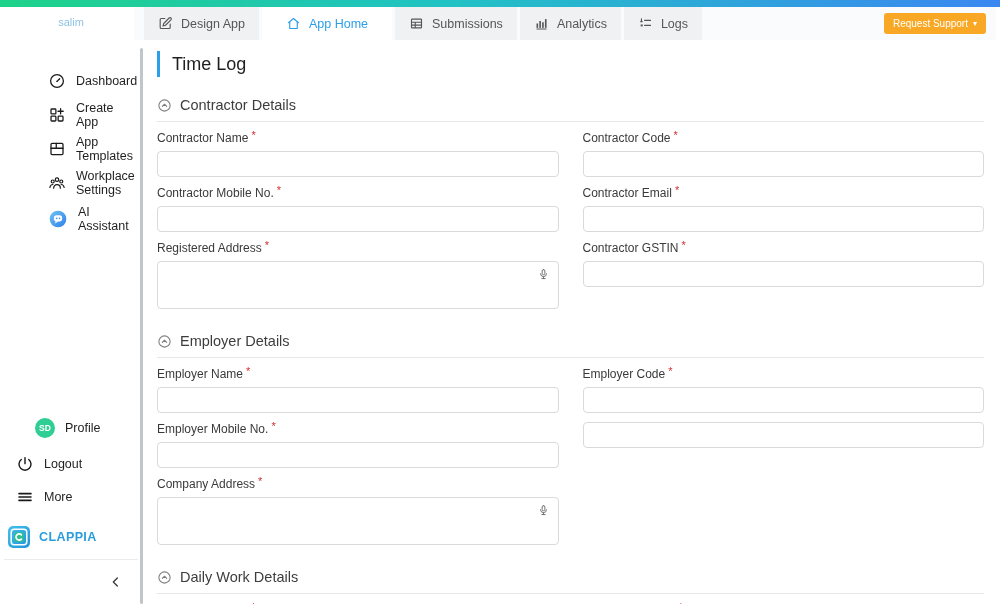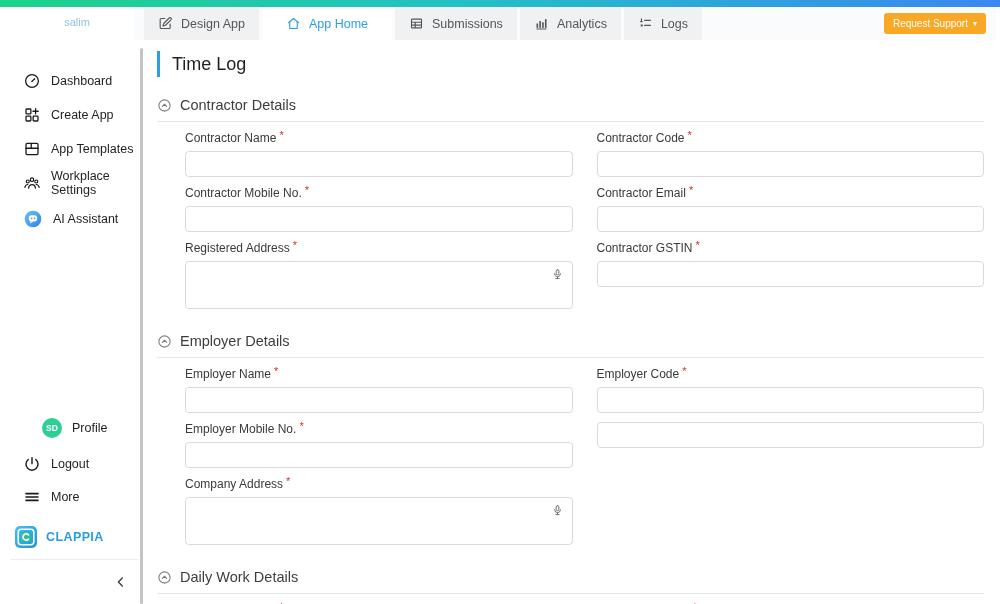--- a/index.html
+++ b/index.html
@@ -13,26 +13,26 @@
   }
   *{margin:0;padding:0;box-sizing:border-box;}
   html,body{width:1000px;height:604px;overflow:hidden;background:#fff;
     font-family:"Liberation Sans",sans-serif;color:#222;}
 
   
   .top-strip{position:absolute;top:0;left:0;width:1000px;height:7px;
     background:linear-gradient(90deg,var(--gradient-left) 0%,#21c2c4 45%,var(--gradient-right) 100%);}
 
   
-  .sidebar{position:absolute;top:7px;left:11px;width:138px;height:597px;background:#fff;
-    border-right:6px solid #be185d;}
+  .sidebar{position:absolute;top:7px;left:4px;width:138px;height:597px;background:#fff;
+    border-right:4px solid #be185d;}
   .workspace{padding-top:9px;text-align:center;font-size:11px;color:#8fc3e3;height:22px;}
   .nav{margin-top:35px;}
   .nav-item{display:flex;align-items:center;gap:10px;height:34px;padding:0 0 0 12px;
-    font-size:12.5px;color:#1f1f1f;cursor:pointer;}
+    font-size:12.5px;color:#1f1f1f;cursor:pointer;margin-left:32px;}
   .nav-item.tall{height:38px;}
   .nav-item svg{flex:0 0 auto;}
   .sidebar-bottom{position:absolute;top:402px;left:0;right:0;}
   .sb-item{display:flex;align-items:center;gap:10px;padding-left:12px;font-size:12.5px;color:#1f1f1f;cursor:pointer;}
   .sb-profile{height:38px;padding-left:31px;}
   .sb-logout{height:34px;}
   .sb-more{height:32px;align-items:center;}
   .avatar{width:20px;height:20px;border-radius:50%;background:var(--avatar-green);color:#fff;
     font-size:8.5px;font-weight:bold;display:flex;align-items:center;justify-content:center;letter-spacing:.2px;}
   .logo-row{display:flex;align-items:center;gap:9px;padding-left:4px;margin-top:6px;height:36px;cursor:pointer;}
@@ -58,21 +58,21 @@
   .scroll-line{position:absolute;left:2px;top:8px;bottom:0;width:3px;background:#c2c5c8;border-radius:2px;}
   .page-title-row{display:flex;align-items:center;gap:12px;margin-top:11px;}
   .title-bar{width:3px;height:26px;background:var(--accent-blue);}
   .page-title{font-size:18px;font-weight:500;color:#1f1f1f;}
 
   .section-header{display:flex;align-items:center;gap:8px;margin-top:20px;
     font-size:14.5px;color:#3d3d3d;cursor:pointer;}
   .section-header svg{color:#7c7c7c;}
   .section-divider{border-top:1px solid #e7e7e7;margin-top:8px;}
 
-  .grid{display:grid;grid-template-columns:1fr 1fr;column-gap:24px;margin-left:28px;}
+  .grid{display:grid;grid-template-columns:1fr 1fr;column-gap:24px;}
   .field{margin-top:9px;}
   .field-label{display:block;font-size:12px;color:#3a3a3a;margin-bottom:6px;height:14px;}
   .req{color:var(--required-red);font-size:11px;margin-left:3px;position:relative;top:-3px;}
   .text-input{width:100%;height:26px;border:1px solid #d8dadc;border-radius:4px;background:#fff;
     font-family:inherit;font-size:13px;padding:0 8px;outline:none;}
   .textarea-wrap{position:relative;}
   .textarea{width:100%;height:48px;border:1px solid #d8dadc;border-radius:4px;background:#fff;
     font-family:inherit;font-size:13px;padding:6px 26px 6px 8px;resize:none;outline:none;}
   .mic{position:absolute;top:7px;right:9px;color:#6f6f6f;cursor:pointer;display:flex;}
 </style>

